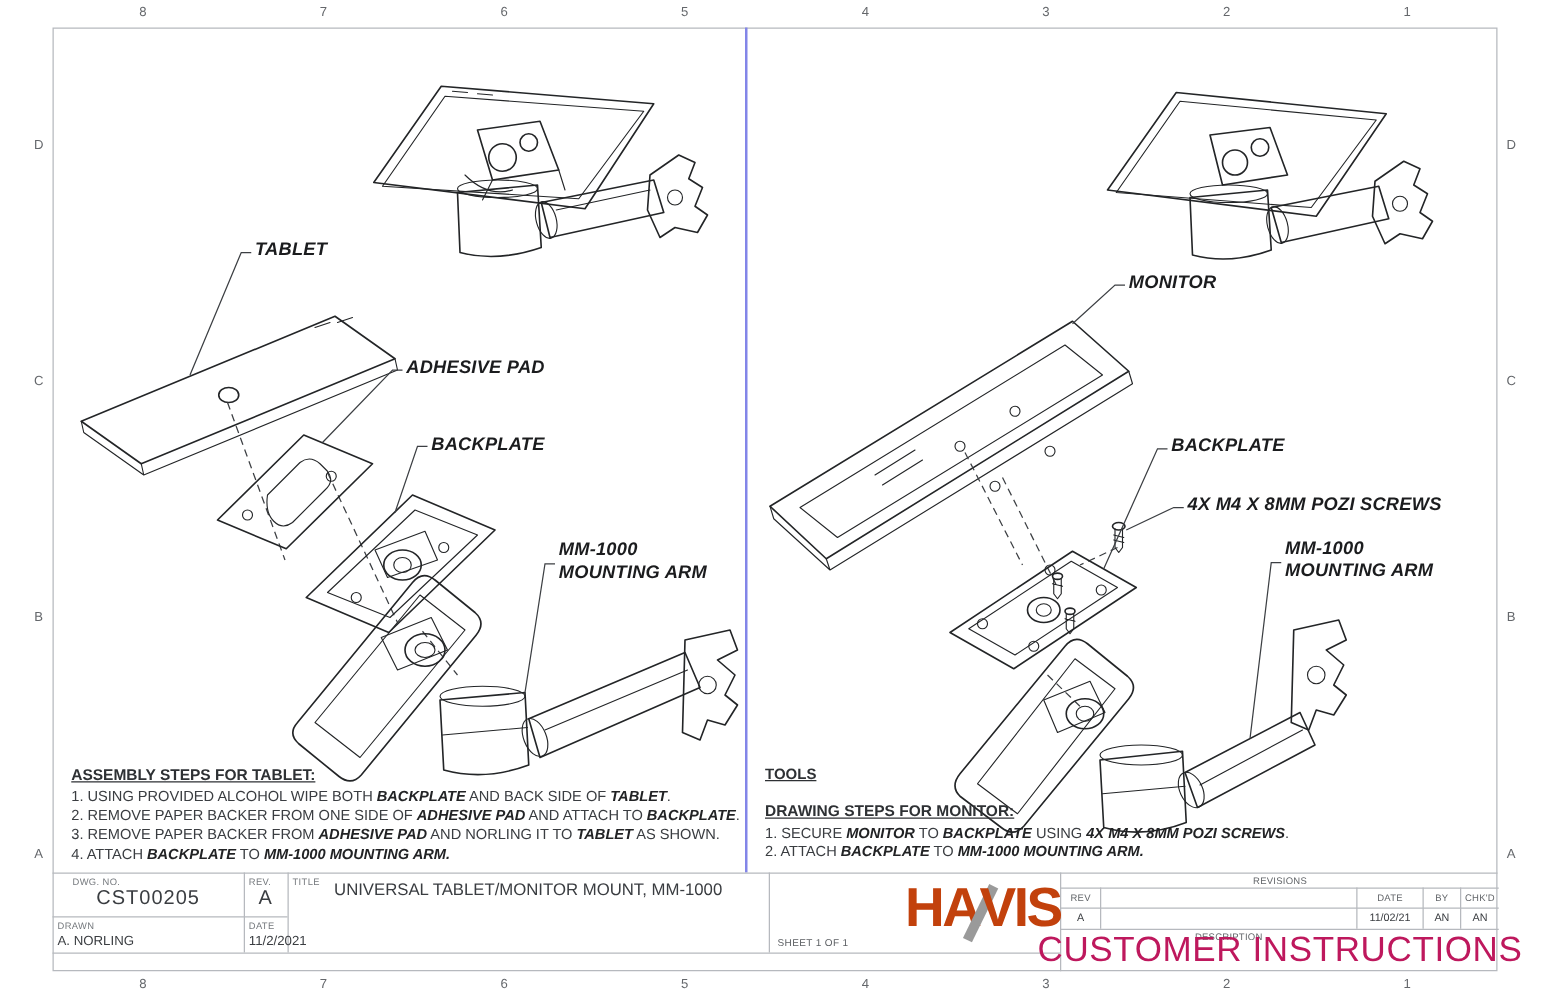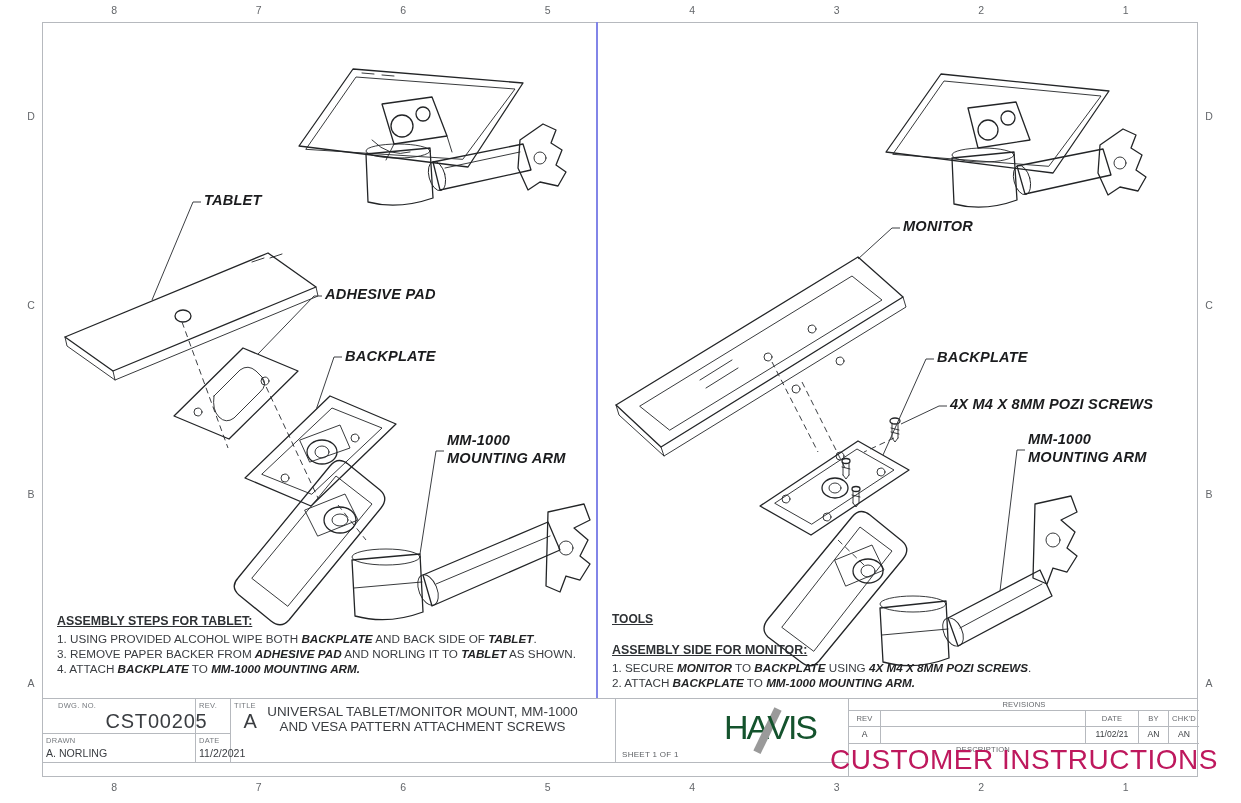--- a/index.html
+++ b/index.html
@@ -27,34 +27,34 @@
   
   .steps{position:absolute;}
   .steps-title{display:inline-block;font-weight:700;font-size:12.4px;color:#2e3134;
         text-decoration:underline;margin-bottom:3px;white-space:nowrap;}
   .steps-line{font-size:11.7px;line-height:15.2px;color:#3a3d41;white-space:nowrap;}
   .tool-line{font-size:10.8px;line-height:14px;color:#4a4d51;white-space:nowrap;}
   .emph{font-weight:700;font-style:italic;color:#222325;}
   
   .tb-line{position:absolute;background:#b6b9be;}
   .tb-label{position:absolute;font-size:7.5px;color:#75797e;letter-spacing:0.3px;white-space:nowrap;}
-  .tb-value{position:absolute;font-size:20px;color:#3a3d41;letter-spacing:0.8px;padding-left:38px;}
+  .tb-value{position:absolute;font-size:16px;color:#3a3d41;letter-spacing:0.8px;}
   .tb-small{position:absolute;font-size:10.6px;color:#3a3d41;}
   .tb-title{position:absolute;left:232px;top:704px;width:381px;text-align:center;
         font-size:13.4px;line-height:15.4px;color:#3a3d41;}
   .tb-sheet{position:absolute;left:622px;top:750px;font-size:8px;color:#5d6064;letter-spacing:0.3px;text-align:right;}
   .tb-disc{position:absolute;left:46px;top:765px;width:798px;font-size:7.3px;color:#55585c;white-space:nowrap;}
   .rev-cell{position:absolute;text-align:center;font-size:7.6px;color:#64676b;letter-spacing:0.2px;}
   .rev-val{position:absolute;text-align:center;font-size:8.6px;color:#3a3d41;}
   .customer{position:absolute;left:849px;top:743px;width:350px;height:34px;display:flex;
         align-items:center;justify-content:center;font-size:28px;color:#be185d;
         letter-spacing:0.5px;white-space:nowrap;}
   
-  .havis-logo{position:absolute;left:724px;top:707px;font-weight:400;font-size:34px;
-        letter-spacing:-2px;color:#14532d;display:flex;overflow:visible;line-height:40px;}
+  .havis-logo{position:absolute;left:724px;top:707px;font-weight:700;font-size:44px;
+        letter-spacing:-2px;color:#c2410c;display:flex;overflow:visible;line-height:40px;}
   .hl-v{position:relative;display:inline-block;}
   .hl-slash{position:absolute;left:7px;top:2px;width:8px;height:48px;background:#9a9a9a;
         transform:rotate(26deg);transform-origin:top center;}
   .hl-vchar{position:relative;}
 </style>
 </head>
 <body>
 
 <div class="page">
 
@@ -252,30 +252,31 @@
   <div class="part-label" style="left:937px;top:349px;">BACKPLATE</div>
   <div class="part-label" style="left:950px;top:396px;">4X M4 X 8MM POZI SCREWS</div>
   <div class="part-label" style="left:1028px;top:431px;">
     <div>MM-1000</div>
     <div>MOUNTING ARM</div>
   </div>
 
   <div class="steps" style="left:57px;top:611px;width:532px;">
     <div class="steps-title">ASSEMBLY STEPS FOR TABLET:</div>
     <div class="steps-line"><span>1. USING PROVIDED ALCOHOL WIPE BOTH </span><span class="emph">BACKPLATE</span><span> AND BACK SIDE OF </span><span class="emph">TABLET</span><span>.</span></div>
+    <div class="steps-line"><span>2. REMOVE PAPER BACKER FROM ONE SIDE OF </span><span class="emph">ADHESIVE PAD</span><span> AND ATTACH TO </span><span class="emph">BACKPLATE</span><span>.</span></div>
     <div class="steps-line"><span>3. REMOVE PAPER BACKER FROM </span><span class="emph">ADHESIVE PAD</span><span> AND NORLING IT TO </span><span class="emph">TABLET</span><span> AS SHOWN.</span></div>
     <div class="steps-line"><span>4. ATTACH </span><span class="emph">BACKPLATE</span><span> TO </span><span class="emph">MM-1000 MOUNTING ARM.</span></div>
   </div>
 
   <div class="steps" style="left:612px;top:596px;width:420px;">
     <div class="steps-title" style="font-size:12px;margin-top:16px;">TOOLS</div>
   </div>
 
   <div class="steps" style="left:612px;top:640px;width:470px;">
-    <div class="steps-title">ASSEMBLY SIDE FOR MONITOR:</div>
+    <div class="steps-title">DRAWING STEPS FOR MONITOR:</div>
     <div class="steps-line"><span>1. SECURE </span><span class="emph">MONITOR</span><span> TO </span><span class="emph">BACKPLATE</span><span> USING </span><span class="emph">4X M4 X 8MM POZI SCREWS</span><span>.</span></div>
     <div class="steps-line"><span>2. ATTACH </span><span class="emph">BACKPLATE</span><span> TO </span><span class="emph">MM-1000 MOUNTING ARM.</span></div>
   </div>
 
   <div class="tb-line" style="left:42px;top:698px;width:1156px;height:1px;"></div>
   <div class="tb-line" style="left:195px;top:698px;width:1px;height:64px;"></div>
   <div class="tb-line" style="left:230px;top:698px;width:1px;height:64px;"></div>
   <div class="tb-line" style="left:42px;top:733px;width:188px;height:1px;"></div>
   <div class="tb-line" style="left:615px;top:698px;width:1px;height:64px;"></div>
   <div class="tb-line" style="left:848px;top:698px;width:1px;height:79px;"></div>
@@ -288,21 +289,20 @@
   <div class="tb-line" style="left:1138px;top:710px;width:1px;height:33px;"></div>
   <div class="tb-line" style="left:1168px;top:710px;width:1px;height:33px;"></div>
 
   <div class="tb-label" style="left:46px;top:701px;padding-left:12px;">DWG. NO.</div>
   <div class="tb-value" style="left:42px;top:710px;width:153px;text-align:center;">CST00205</div>
   <div class="tb-label" style="left:199px;top:701px;">REV.</div>
   <div class="tb-value" style="left:195px;top:710px;width:35px;text-align:center;">A</div>
   <div class="tb-label" style="left:234px;top:701px;">TITLE</div>
   <div class="tb-title">
     <div>UNIVERSAL TABLET/MONITOR MOUNT, MM-1000</div>
-    <div>AND VESA PATTERN ATTACHMENT SCREWS</div>
   </div>
   <div class="tb-label" style="left:46px;top:736px;">DRAWN</div>
   <div class="tb-small" style="left:46px;top:747px;">A. NORLING</div>
   <div class="tb-label" style="left:199px;top:736px;">DATE</div>
   <div class="tb-small" style="left:199px;top:747px;">11/2/2021</div>
   <div class="tb-sheet">SHEET 1 OF 1</div>
 
   <div class="havis-logo">
     <span>HA</span>
       <span class="hl-v"><span class="hl-slash"></span><span class="hl-vchar">V</span></span>

